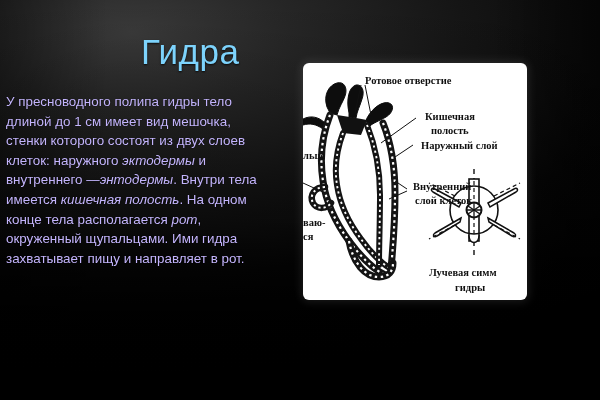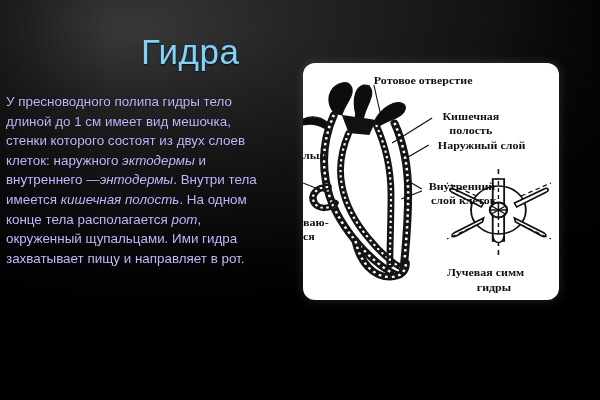--- a/index.html
+++ b/index.html
@@ -58,24 +58,24 @@
     text-align: left;
     text-shadow: 0 0 1px rgba(0,0,0,0.9);
   }
   #body-text .it { font-style: italic; }
 
   
   #figure-panel {
     position: absolute;
     left: 303px;
     top: 63px;
-    width: 256px;
+    width: 224px;
     height: 237px;
     background: #ffffff;
-    border-radius: 12px;
+    border-radius: 6px;
     box-shadow: 0 0 10px 2px rgba(255,255,255,0.10);
     overflow: hidden;
   }
   #figure-svg { display: block; width: 100%; height: 100%; }
   .fig-label {
     font-family: "Liberation Serif", serif;
     font-weight: bold;
     fill: #101010;
   }
 </style>

